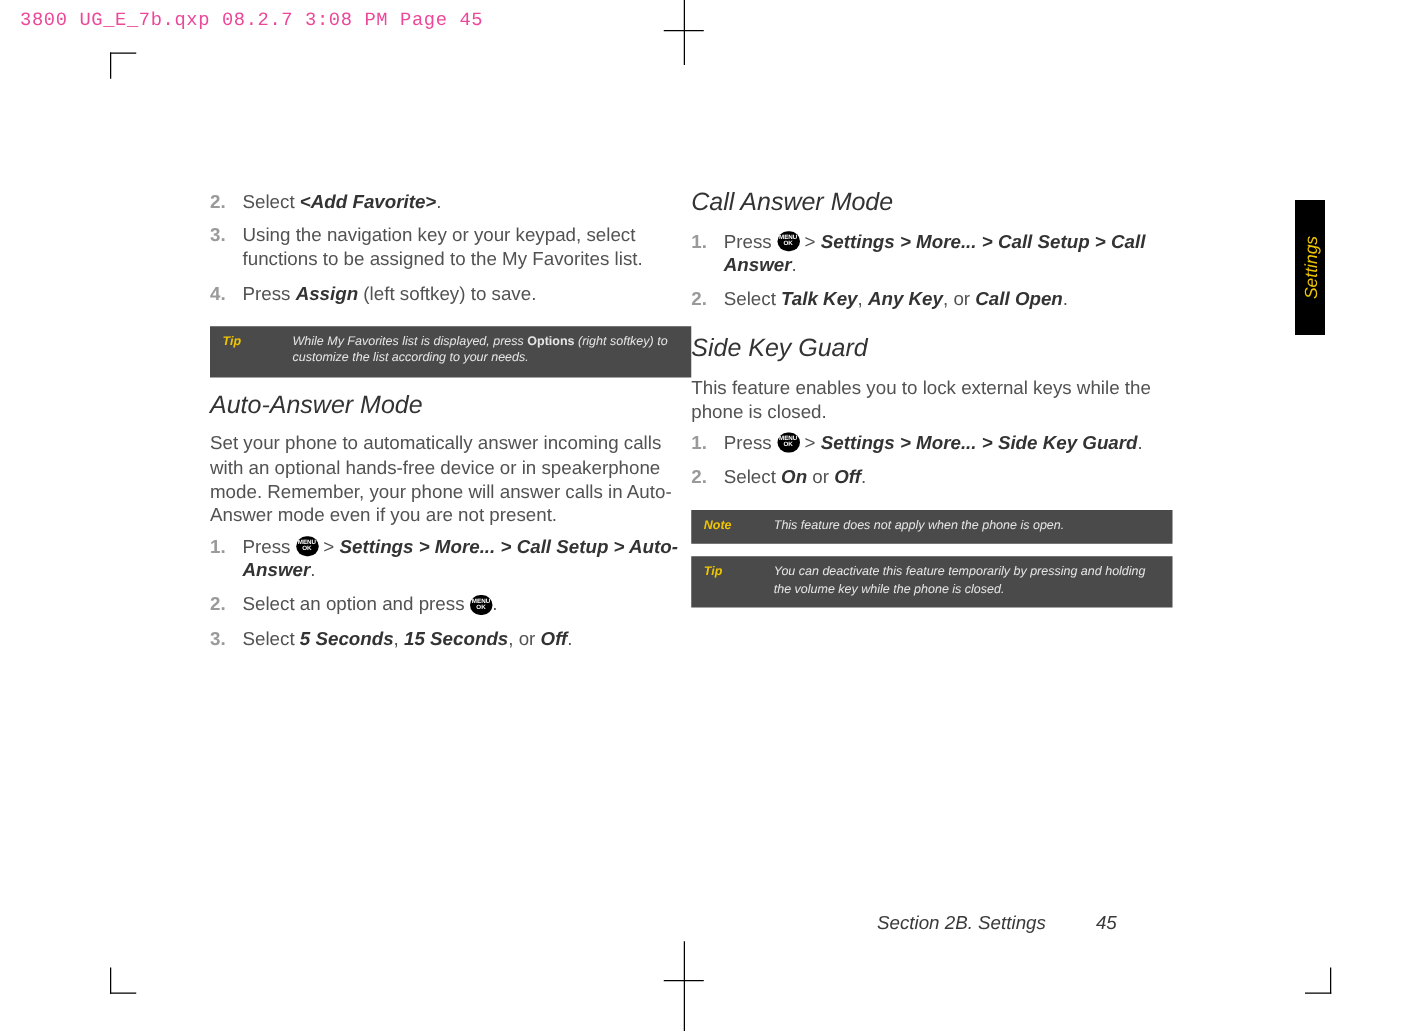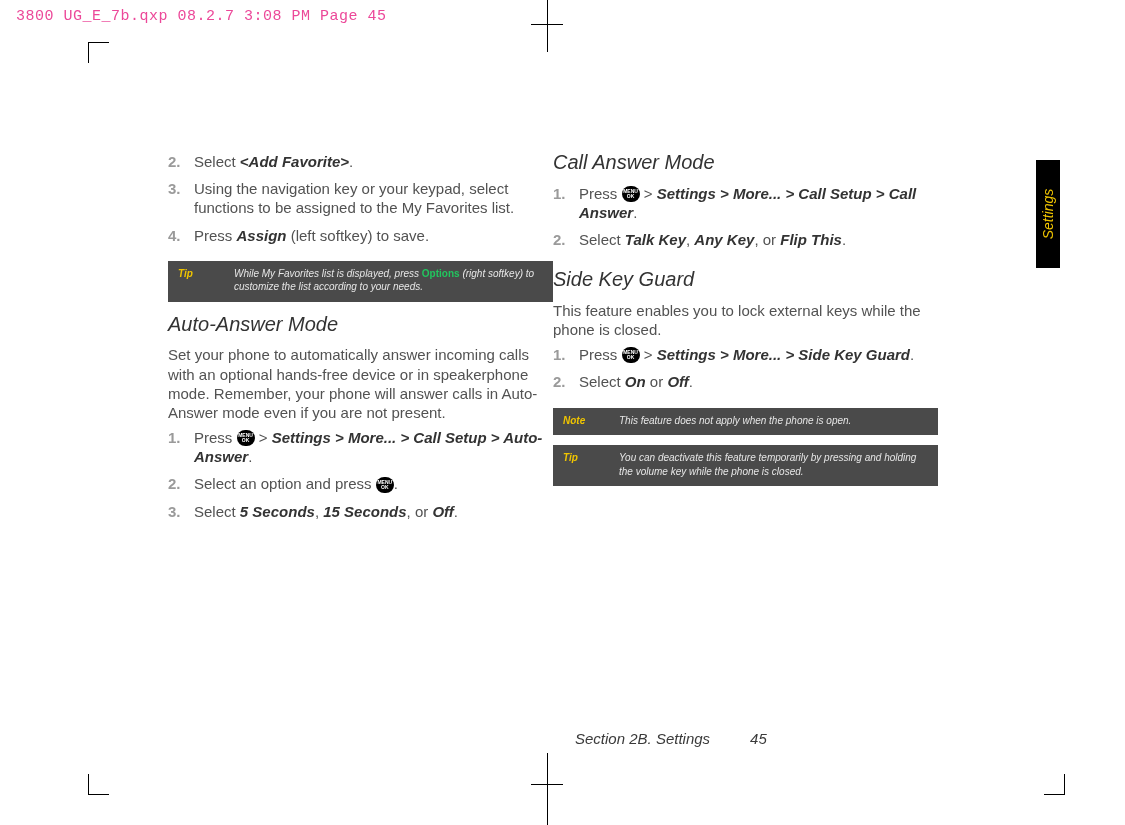--- a/index.html
+++ b/index.html
@@ -95,21 +95,21 @@
     font-size:10px;line-height:1.35;
     padding:6px 10px 8px;margin:8px 0 10px;
   }
   .callout .label{
     min-width:46px;
     font-style:italic;font-weight:700;
     color:#efc400;
     padding-right:10px;
   }
   .callout .text{font-style:italic;flex:1;}
-  .callout .text .upright{font-style:normal;font-weight:700;color:#22c55e;}
+  .callout .text .upright{font-style:normal;font-weight:700;color:#e5e5e5;}
 
   .icon-menu{
     display:inline-flex;align-items:center;justify-content:center;
     vertical-align:middle;
     width:18px;height:16px;border-radius:50%/55%;
     background:#000;color:#fff;
     font-size:6px;line-height:6px;font-weight:700;
     position:relative;top:-1px;text-align:center;
   }
   .icon-menu .m{font-size:5px;line-height:5px;display:block;}
@@ -132,21 +132,21 @@
   .side-tab span{
     color:#efc400;
     font-style:italic;
     font-size:14px;
     transform:rotate(-90deg);
     white-space:nowrap;
   }
   .footer{
     position:absolute;
     left:575px;right:105px;bottom:78px;
-    display:flex;justify-content:flex-start;gap:40px;
+    display:flex;justify-content:center;gap:40px;
     font-style:italic;font-size:15px;color:#3a3a3a;
   }
   .footer .pn{font-weight:400;}
 </style>
 </head>
 <body>
 <div class="page">
 
 <div class="header-line">3800 UG_E_7b.qxp  08.2.7  3:08 PM  Page 45</div>
 
@@ -210,21 +210,21 @@
 
   <div class="col">
     <h2 style="margin-top:0">Call Answer Mode</h2>
     <ol class="steps">
       <li data-num="1">
         <span>Press </span><span class="icon-menu">
               <span class="m">MENU<br>OK</span>
             </span><span> &gt; </span><span class="bi">Settings &gt; More... &gt; Call Setup &gt; Call Answer</span><span>.</span>
       </li>
       <li data-num="2">
-        <span>Select </span><span class="bi">Talk Key</span><span>, </span><span class="bi">Any Key</span><span>, or </span><span class="bi">Flip This</span><span>.</span>
+        <span>Select </span><span class="bi">Talk Key</span><span>, </span><span class="bi">Any Key</span><span>, or </span><span class="bi">Call Open</span><span>.</span>
       </li>
     </ol>
 
     <h2>Side Key Guard</h2>
     <p>This feature enables you to lock external keys while the phone is closed.</p>
     <ol class="steps">
       <li data-num="1">
         <span>Press </span><span class="icon-menu">
               <span class="m">MENU<br>OK</span>
             </span><span> &gt; </span><span class="bi">Settings &gt; More... &gt; Side Key Guard</span><span>.</span>

